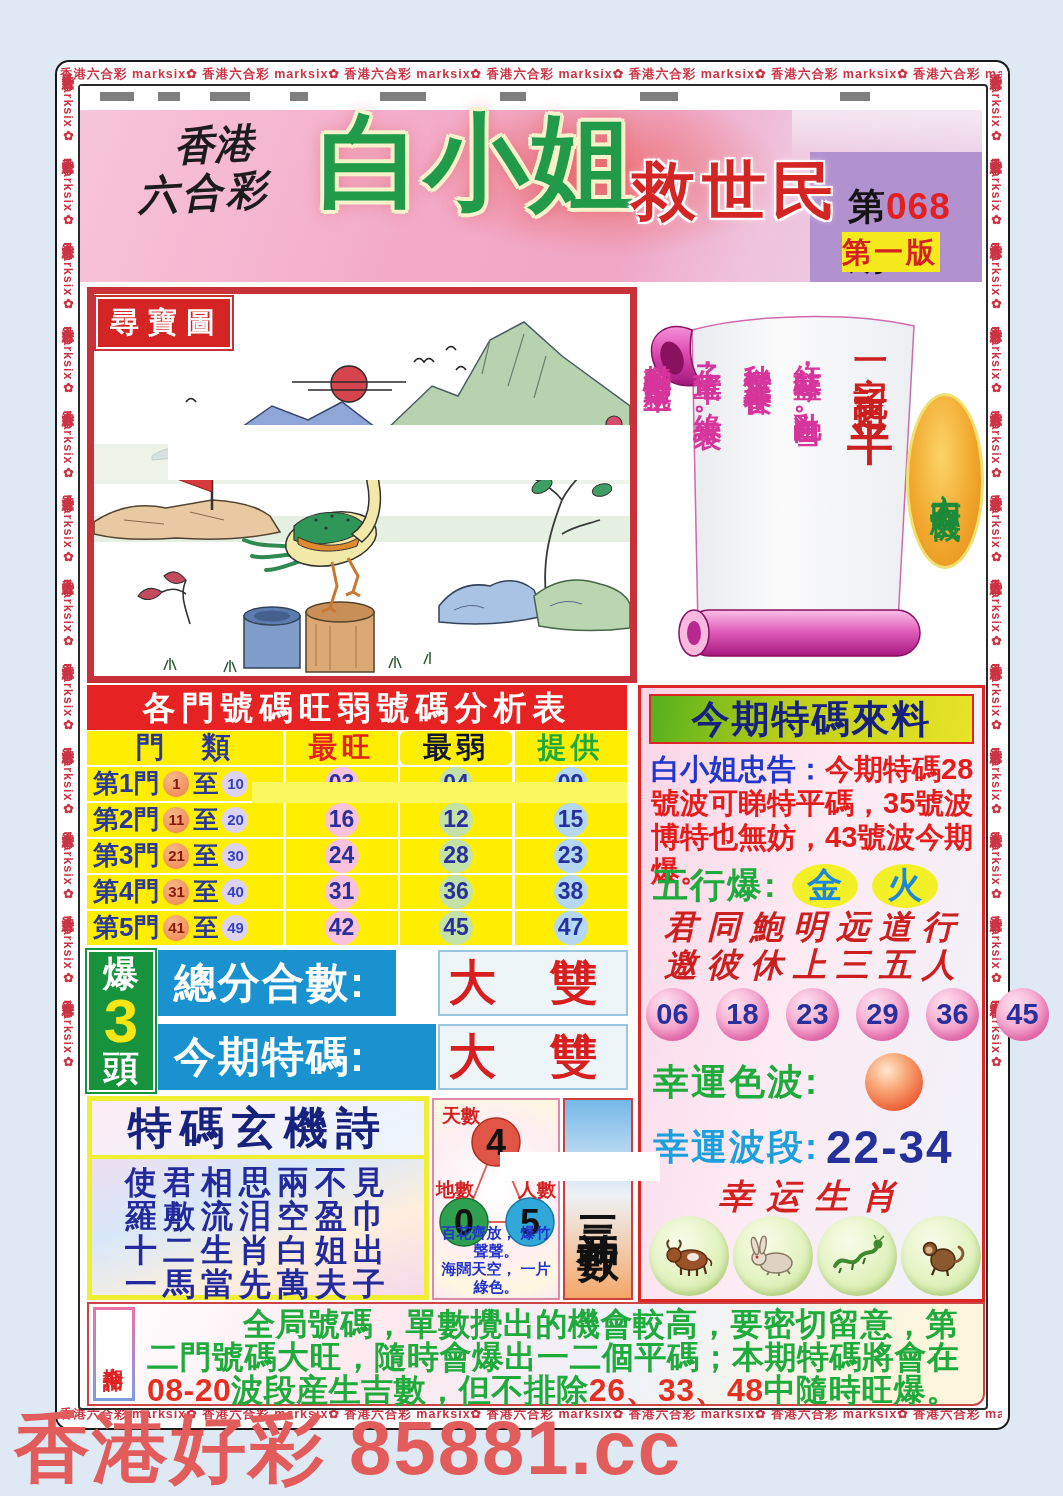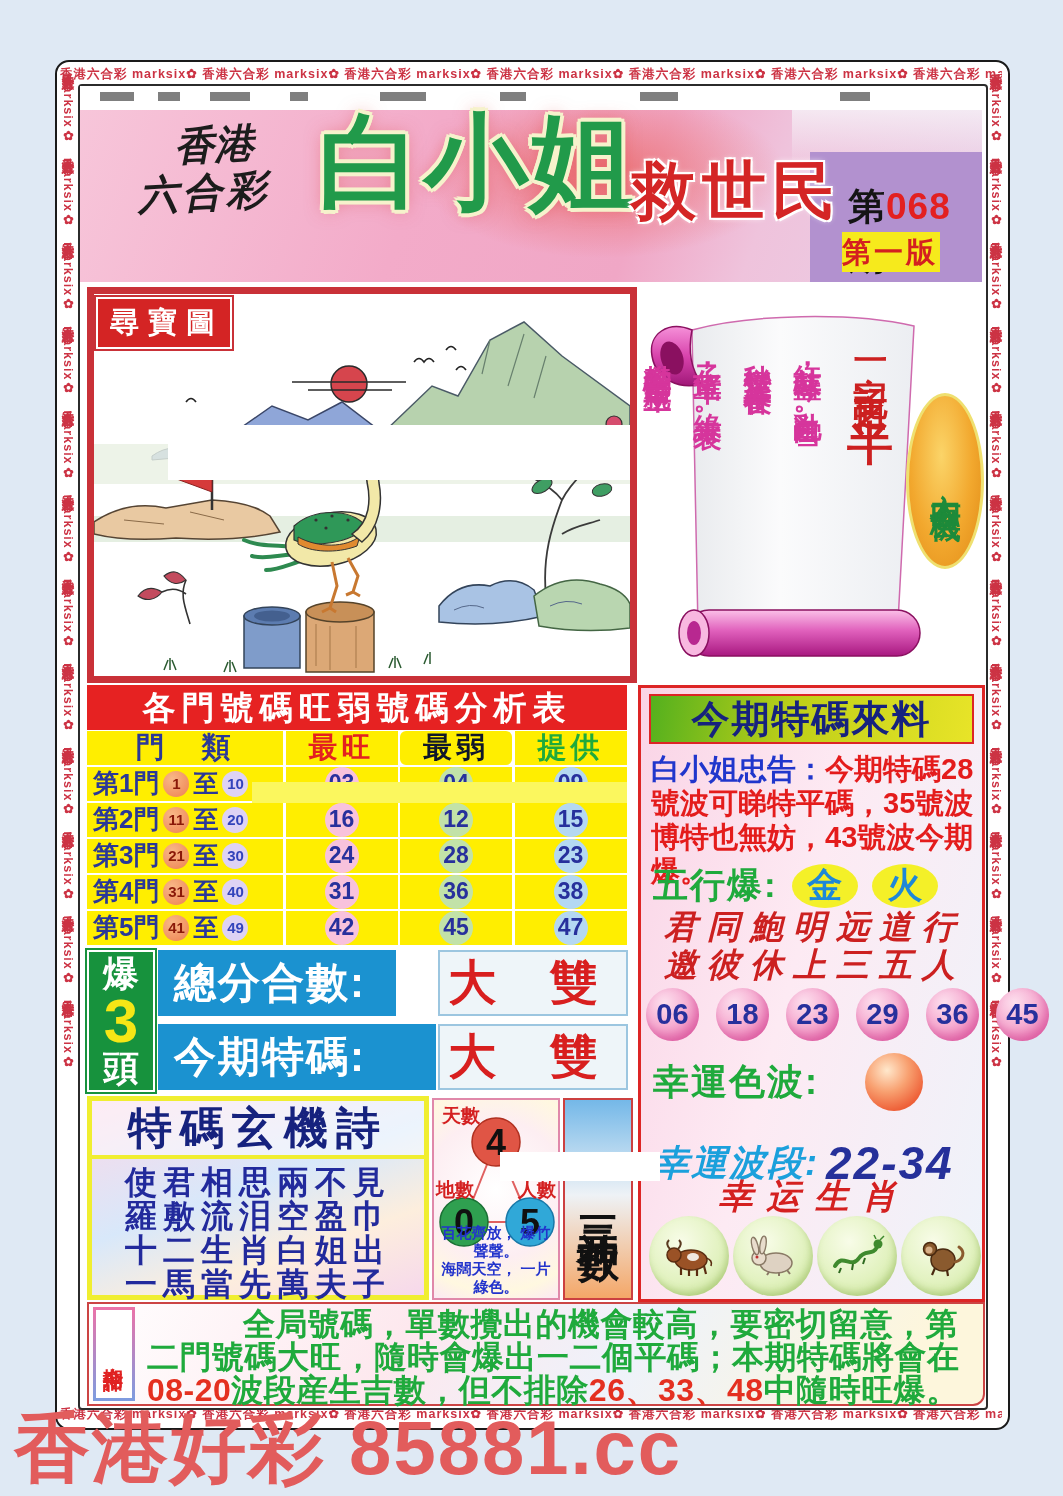--- a/index.html
+++ b/index.html
@@ -137,21 +137,21 @@
   .sp-verse{position:absolute;left:0;top:220px;width:347px;text-align:center;color:#cc2020;
     font-family:"DejaVu Serif", serif;font-style:italic;font-weight:700;font-size:33px;line-height:38px;letter-spacing:10px;}
   .sp-balls{position:absolute;left:5px;top:300px;display:flex;gap:17px;}
   .ball{width:53px;height:53px;border-radius:50%;display:flex;align-items:center;justify-content:center;
     background:radial-gradient(circle at 35% 28%,#fde0ee 0%,#f6aed2 45%,#ec7ab4 78%,#e468a8 100%);
     box-shadow:inset -3px -5px 8px rgba(200,60,140,.4);color:#27309c;font-size:29px;font-weight:900;}
   .sp-color{position:absolute;left:12px;top:365px;display:flex;align-items:center;}
   .sp-color .lab{color:#1faa3c;font-size:36px;font-weight:900;letter-spacing:2px;}
   .red-ball{width:58px;height:58px;border-radius:50%;margin-left:46px;
     background:radial-gradient(circle at 38% 30%,#ffe8cc 0%,#f8a070 40%,#ee6038 75%,#e05028 100%);}
-  .sp-range{position:absolute;left:12px;top:448px;display:flex;align-items:center;font-style:italic;}
+  .sp-range{position:absolute;left:12px;top:432px;display:flex;align-items:center;}
   .sp-range .lab{color:#1ba0dc;font-size:36px;font-weight:900;letter-spacing:2px;}
   .sp-range .val{color:#26309a;font-size:46px;font-weight:900;margin-left:7px;letter-spacing:2px;}
   .sp-ztitle{position:absolute;left:0;top:486px;width:347px;text-align:center;color:#d42020;
     font-family:"DejaVu Serif", serif;font-style:italic;font-weight:700;font-size:34px;letter-spacing:14px;}
   .sp-zodiac{position:absolute;left:8px;top:528px;display:flex;gap:4px;}
   .zo{width:80px;height:80px;border-radius:50%;display:flex;align-items:center;justify-content:center;
     background:radial-gradient(circle at 40% 32%,#f8fce8 0%,#e2f2c0 55%,#c6e292 100%);
     box-shadow:inset -2px -4px 6px rgba(120,160,60,.35);}
 
   

